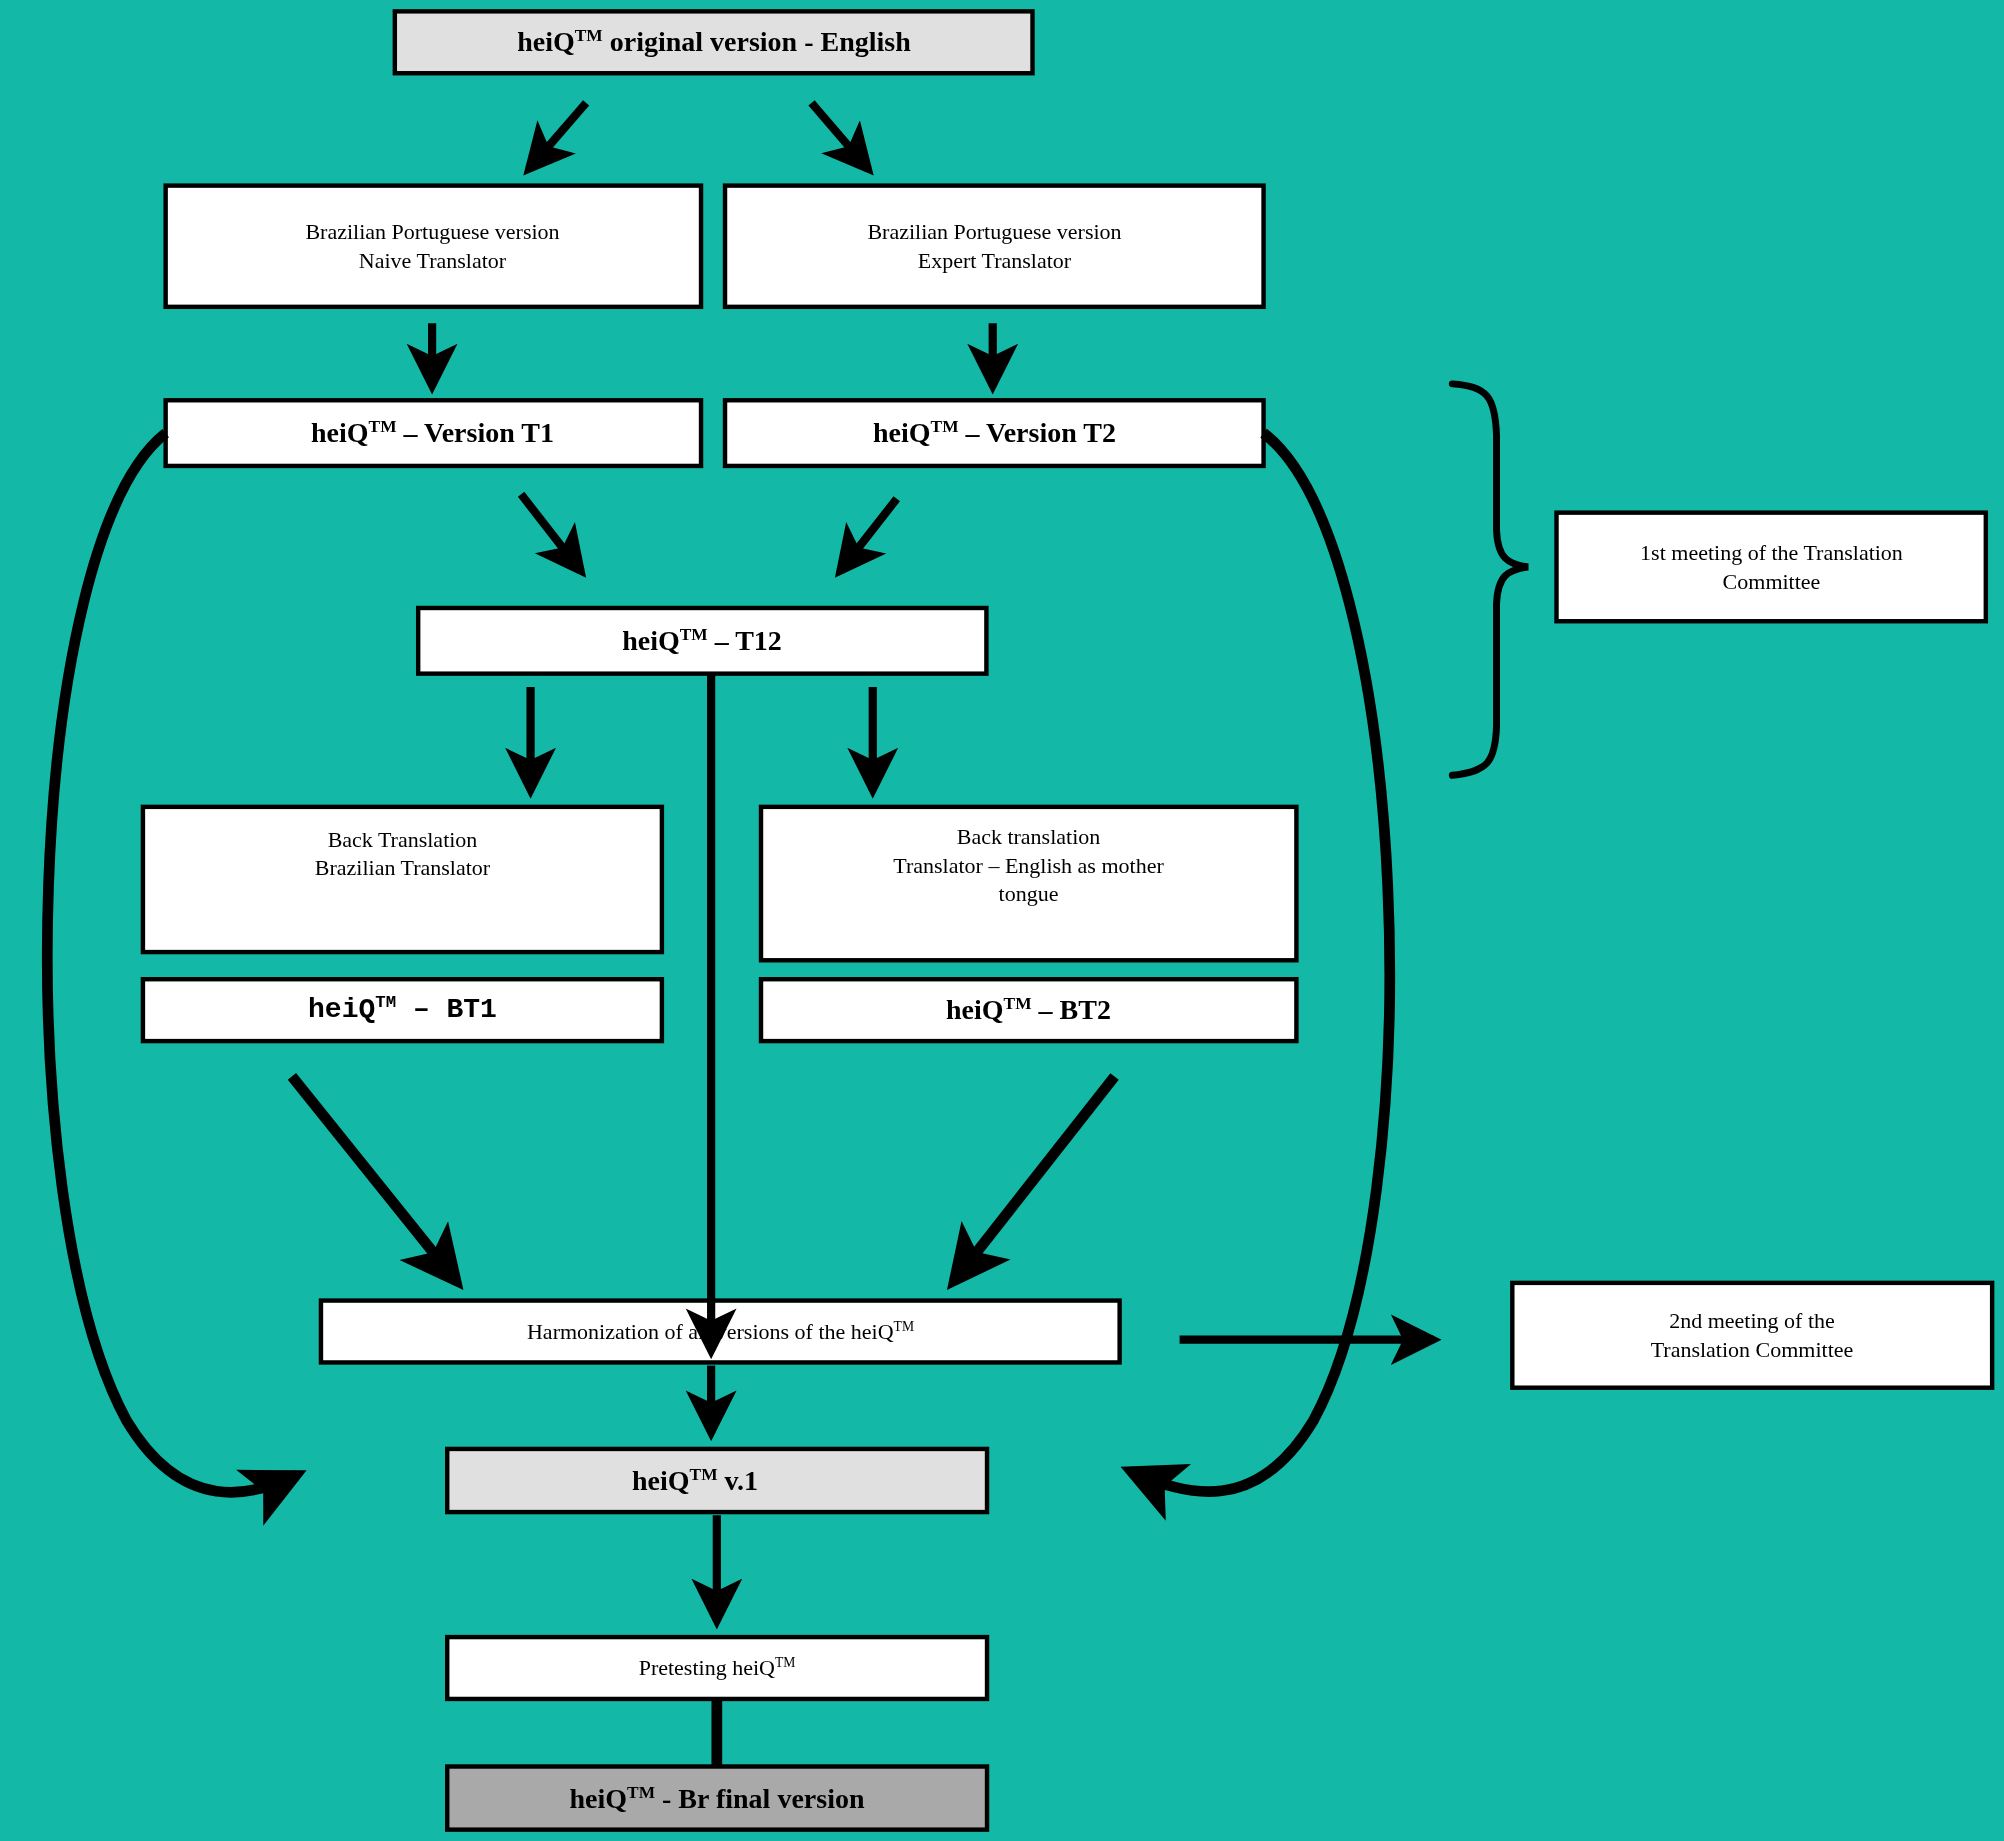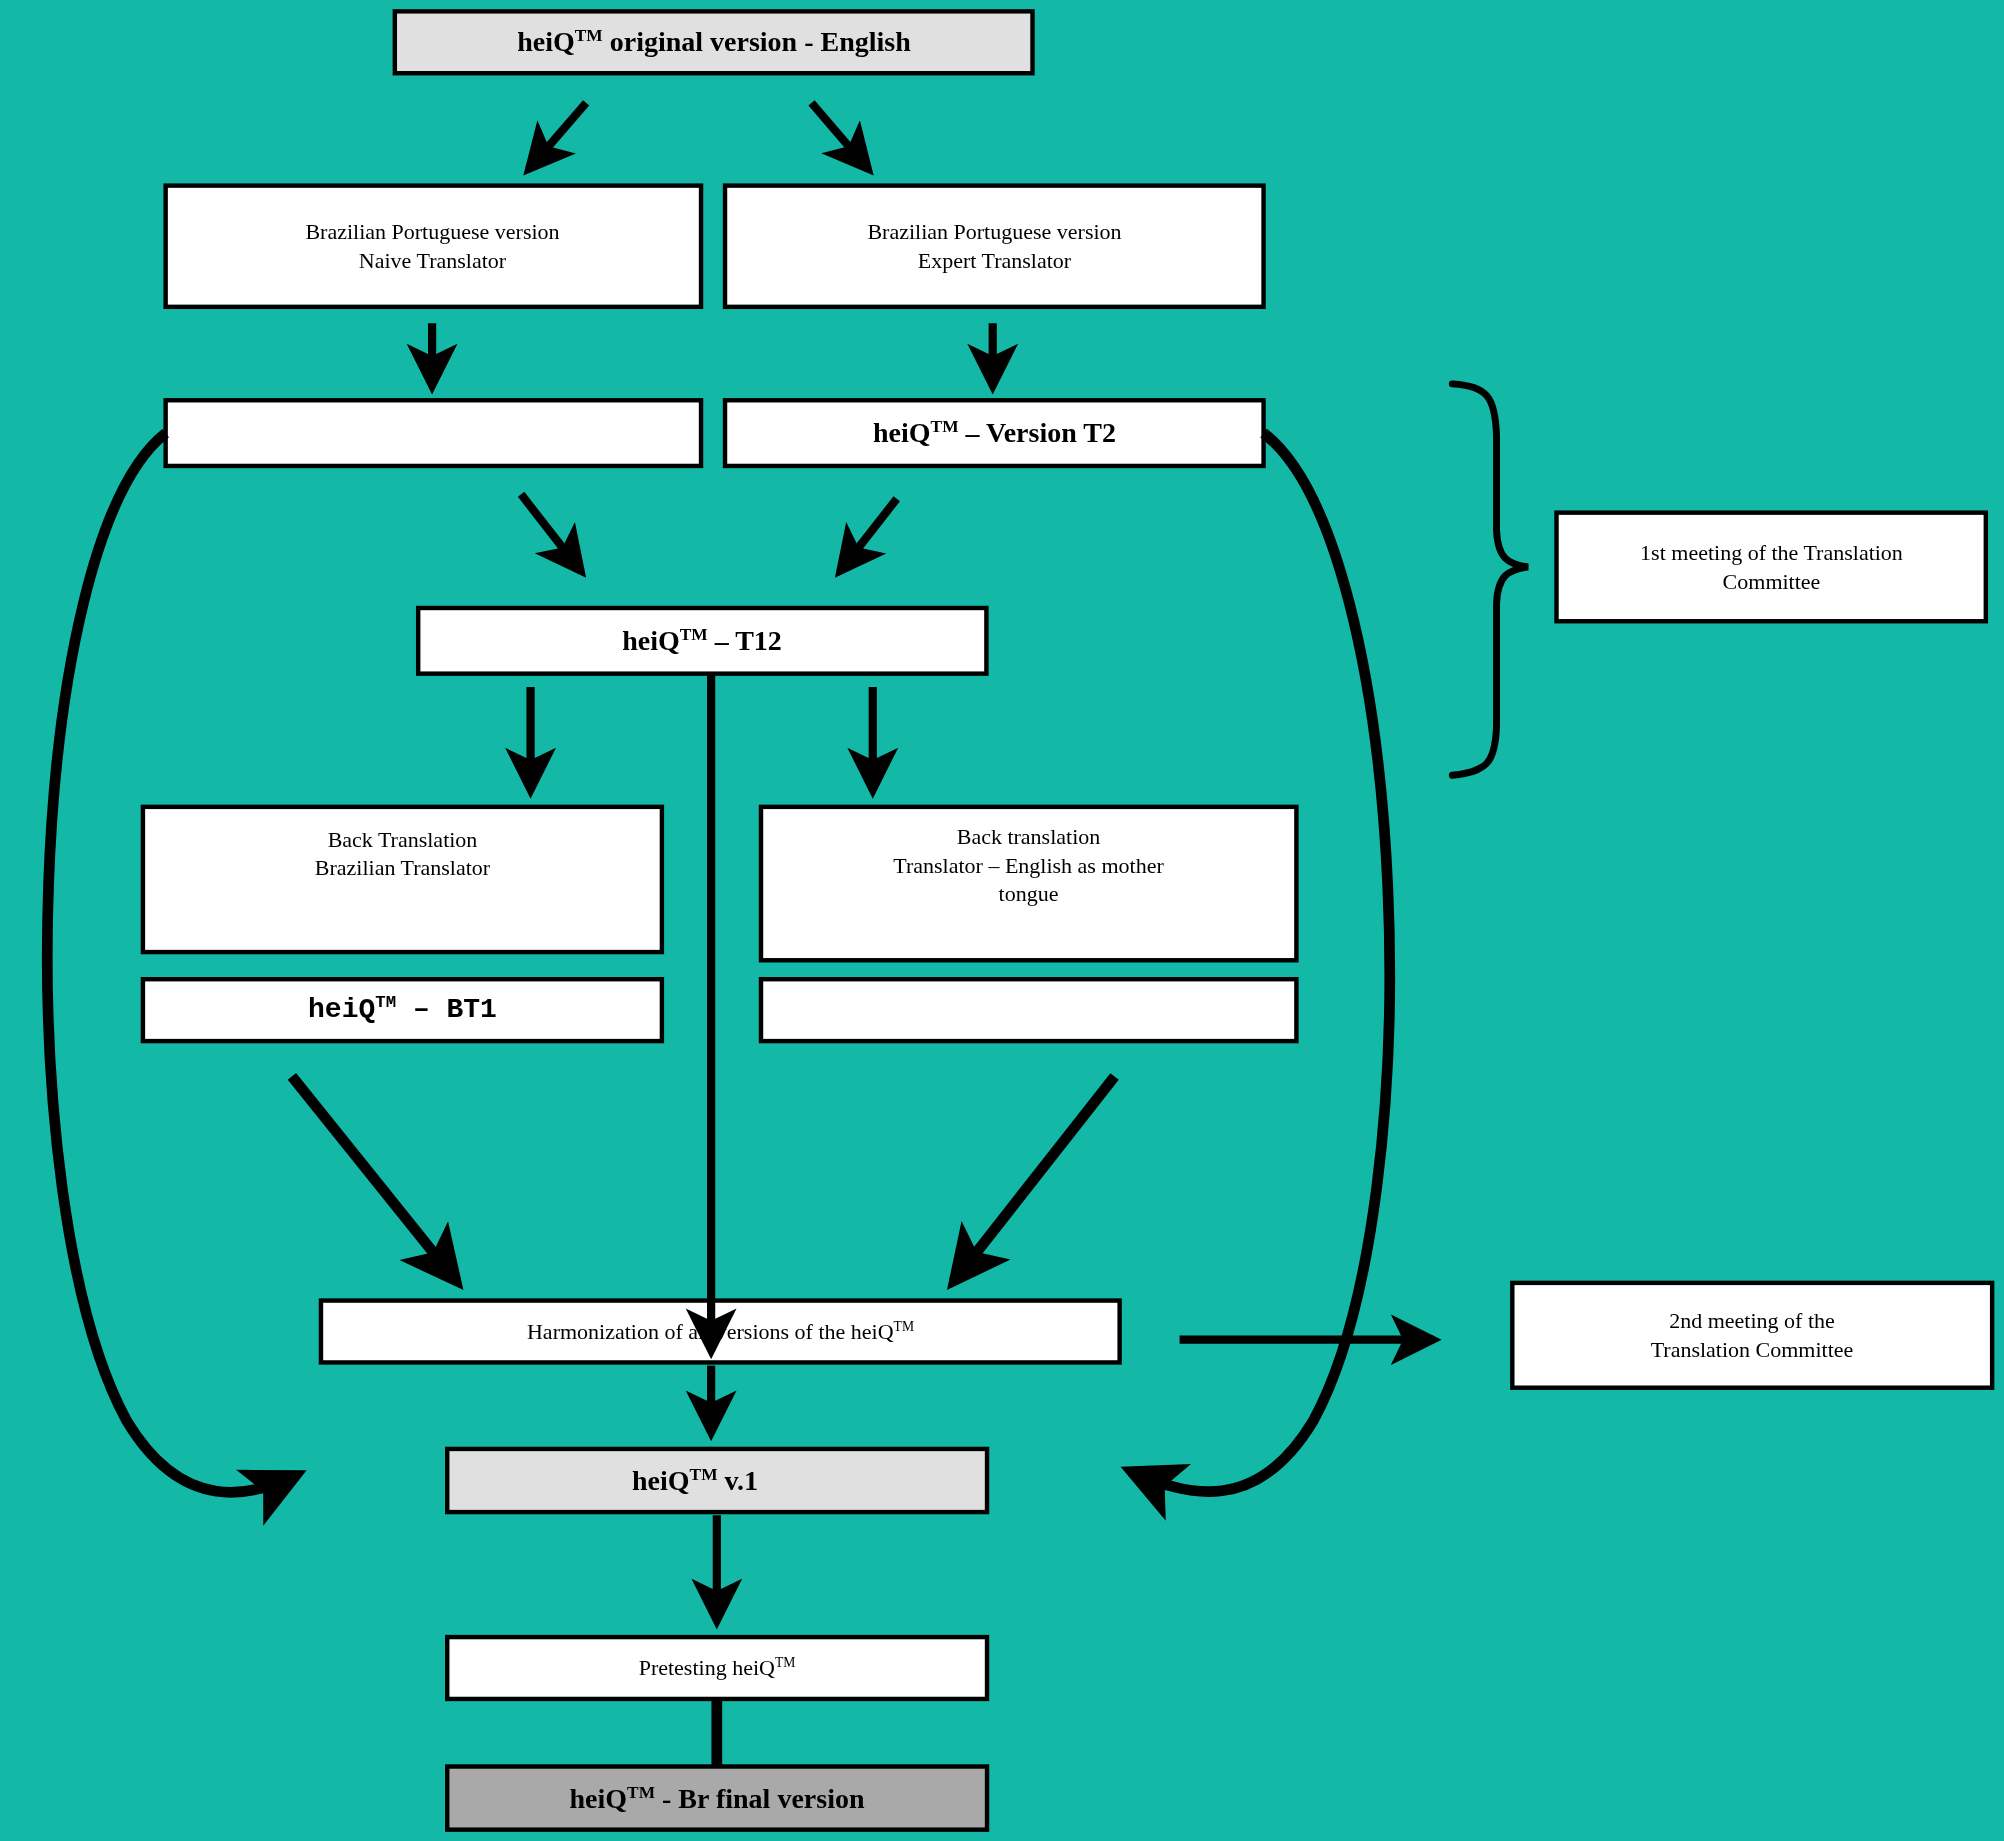--- a/index.html
+++ b/index.html
@@ -169,20 +169,23 @@
     </span>
   </div>
 
   <div class="box-label fs-normal" style="left:725px; top:186px; width:539px; height:121px;">
     <span class="txt">
       <span>Brazilian Portuguese version</span><br>
       <span>Expert Translator</span>
     </span>
   </div>
 
+  <div class="box-label fs-bold" style="left:165px; top:400px; width:535px; height:66px;">
+    <span class="txt"><span>heiQ</span><sup class="tm">TM</sup><span> – Version T1</span></span>
+  </div>
 
   <div class="box-label fs-bold" style="left:725px; top:400px; width:539px; height:66px;">
     <span class="txt"><span>heiQ</span><sup class="tm">TM</sup><span> – Version T2</span></span>
   </div>
 
   <div class="box-label fs-bold" style="left:418px; top:608px; width:568px; height:66px;">
     <span class="txt"><span>heiQ</span><sup class="tm">TM</sup><span> – T12</span></span>
   </div>
 
   <div class="box-label fs-normal" style="left:1557px; top:513px; width:429px; height:109px;">
@@ -204,20 +207,23 @@
       <span>Back translation</span><br>
       <span>Translator – English as mother</span><br>
       <span>tongue</span>
     </span>
   </div>
 
   <div class="box-label fs-bold" style="left:143px; top:979px; width:519px; height:62px;font-family:Liberation Mono, monospace;">
     <span class="txt"><span>heiQ</span><sup class="tm">TM</sup><span> – BT1</span></span>
   </div>
 
+  <div class="box-label fs-bold" style="left:761px; top:979px; width:535px; height:62px;">
+    <span class="txt"><span>heiQ</span><sup class="tm">TM</sup><span> – BT2</span></span>
+  </div>
 
   <div class="box-label fs-normal" style="left:321px; top:1301px; width:799px; height:62px;">
     <span class="txt"><span>Harmonization of all versions of the heiQ</span><sup class="tm">TM</sup></span>
   </div>
 
   <div class="box-label fs-normal" style="left:1512px; top:1283px; width:480px; height:105px;justify-content:center;">
     <span class="txt">
       <span>2nd meeting of the</span><br>
       <span>Translation Committee</span>
     </span>

